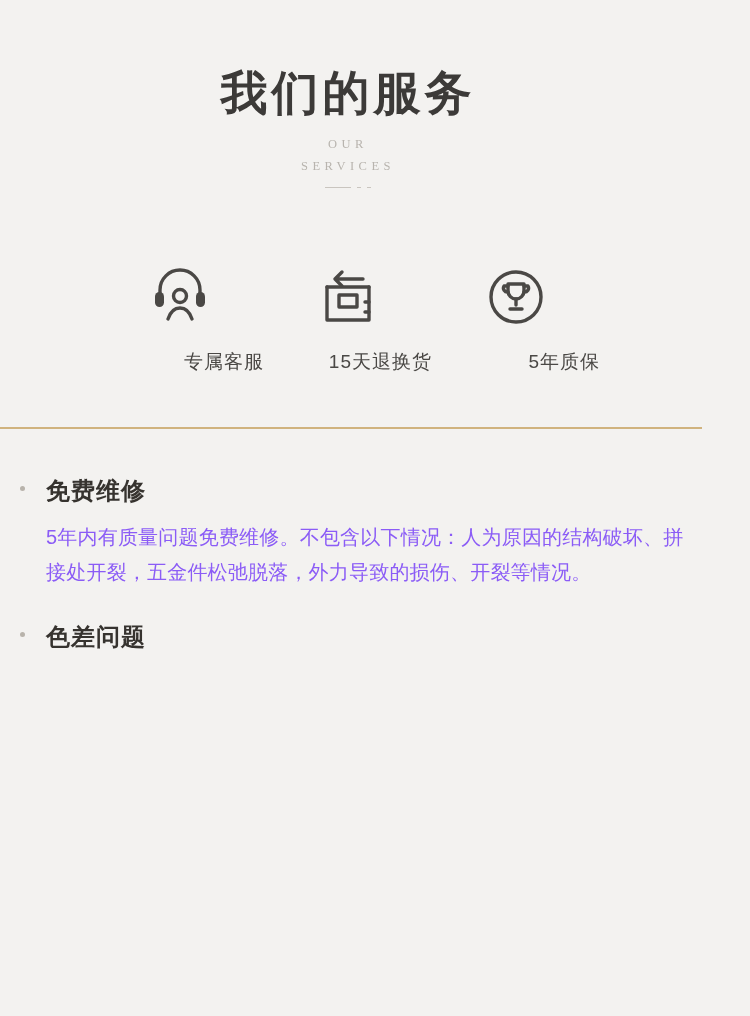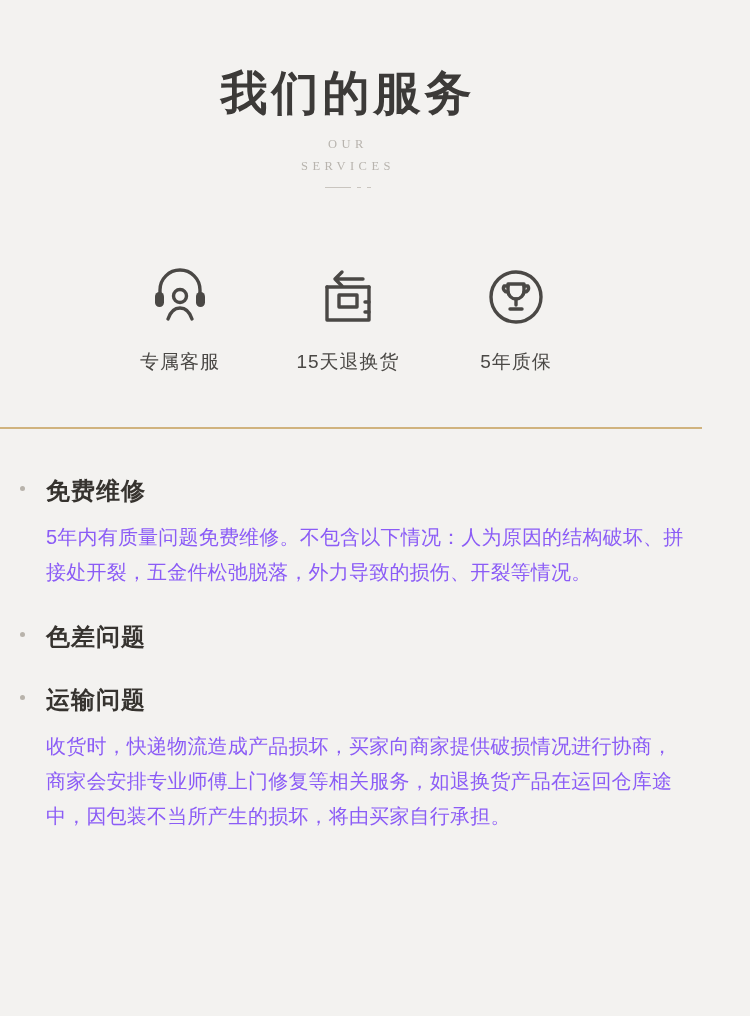--- a/index.html
+++ b/index.html
@@ -62,21 +62,21 @@
 
   
   .features {
     margin-top: 72px;
     display: flex;
     justify-content: center;
     align-items: flex-start;
   }
   .feature {
     width: 168px;
-    text-align: center;
+    text-align: right;
   }
   .feature .ico {
     height: 74px;
     display: flex;
     align-items: center;
     justify-content: center;
   }
   .feature .flabel {
     margin-top: 15px;
     font-size: 19px;
@@ -201,21 +201,16 @@
       <div class="bullet"></div>
       <div class="term-title">免费维修</div>
       <div class="term-body">5年内有质量问题免费维修。不包含以下情况：人为原因的结构破坏、拼接处开裂，五金件松弛脱落，外力导致的损伤、开裂等情况。</div>
     </div>
 
     <div class="term">
       <div class="bullet"></div>
       <div class="term-title">色差问题</div>
     </div>
 
-    <div class="term">
-      <div class="bullet"></div>
-      <div class="term-title">运输问题</div>
-      <div class="term-body">收货时，快递物流造成产品损坏，买家向商家提供破损情况进行协商，商家会安排专业师傅上门修复等相关服务，如退换货产品在运回仓库途中，因包装不当所产生的损坏，将由买家自行承担。</div>
-    </div>
 
   </div>
 
 </div>
 
 </body></html>

